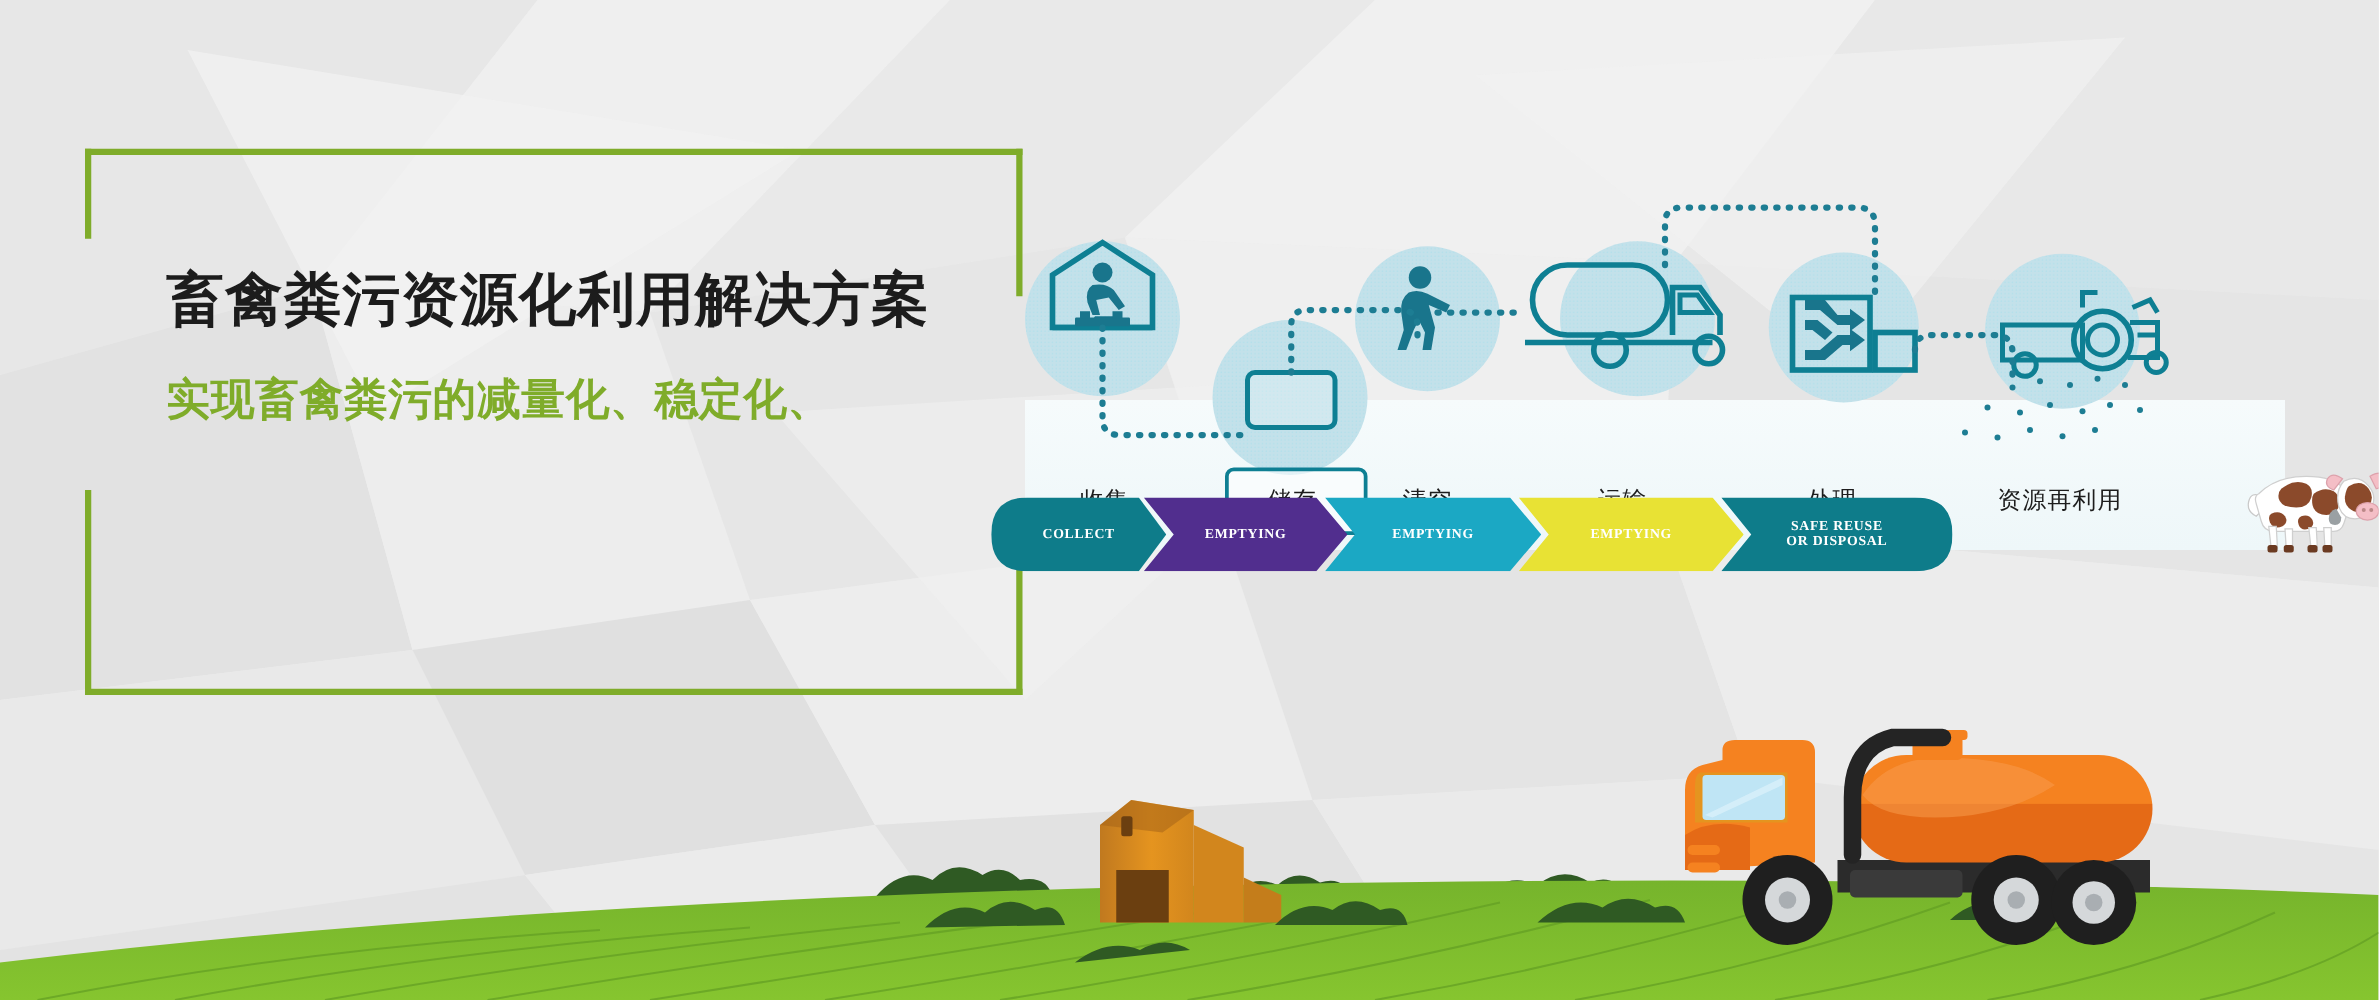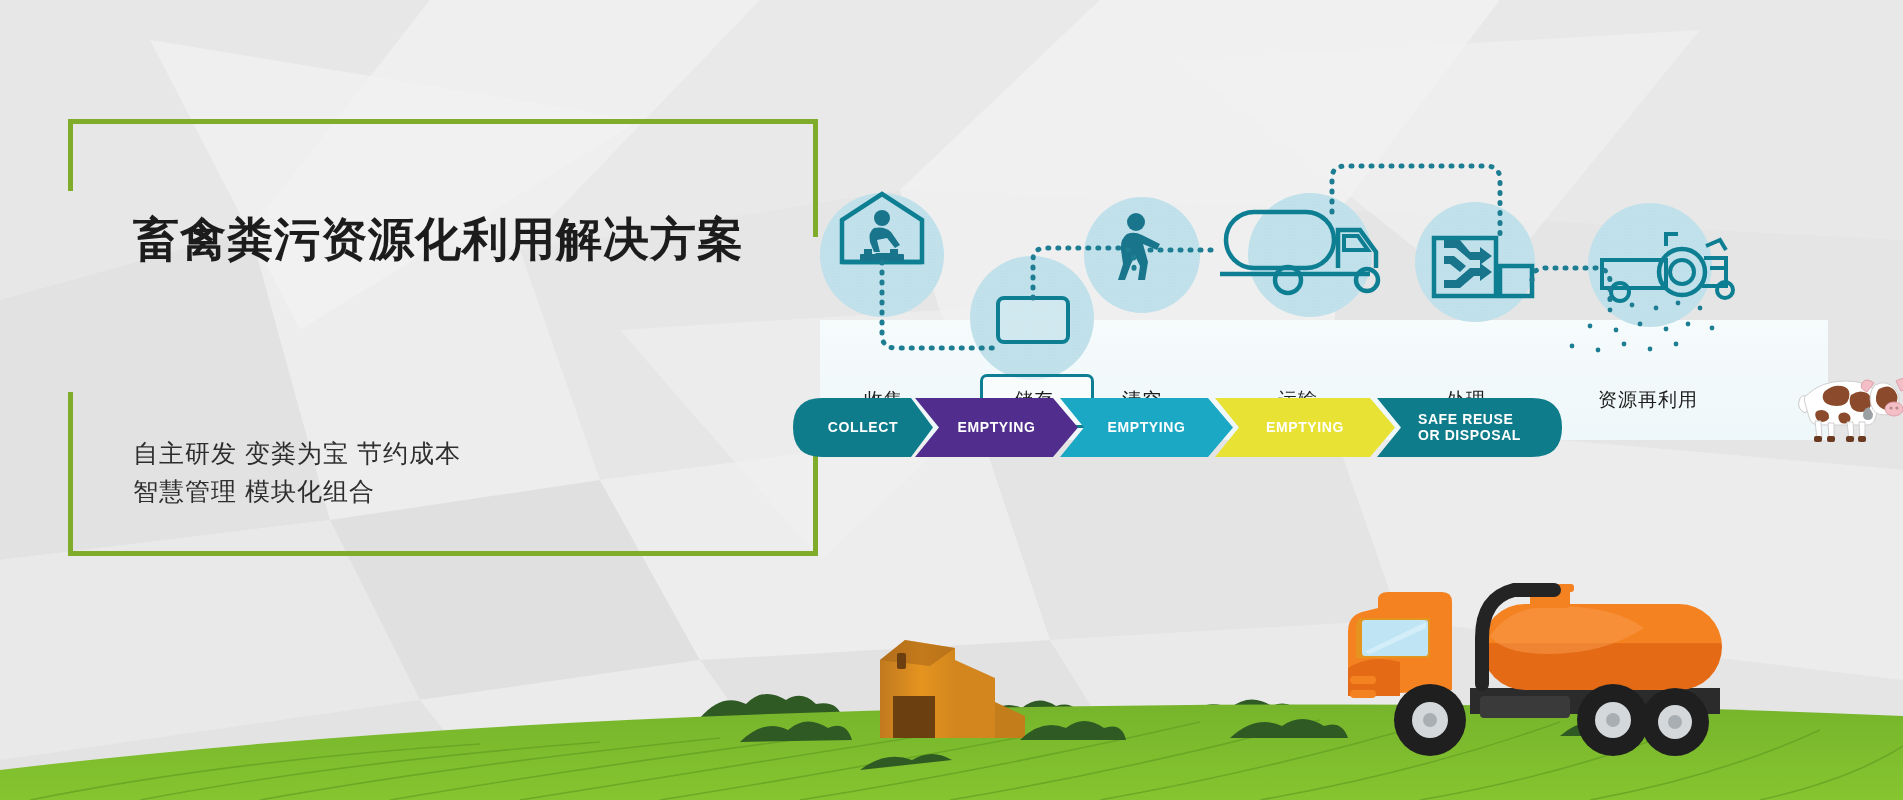--- a/index.html
+++ b/index.html
@@ -16,21 +16,21 @@
   
   .bracket{position:absolute;pointer-events:none;}
   .br-top{left:68px;top:119px;width:750px;height:5px;background:#7fac2a;}
   .br-top-l{left:68px;top:119px;width:5px;height:72px;background:#7fac2a;}
   .br-right-t{left:813px;top:119px;width:5px;height:118px;background:#7fac2a;}
   .br-bot{left:68px;top:551px;width:750px;height:5px;background:#7fac2a;}
   .br-bot-l{left:68px;top:392px;width:5px;height:164px;background:#7fac2a;}
   .br-right-b{left:813px;top:438px;width:5px;height:118px;background:#7fac2a;}
 
   
-  .txt{position:absolute;left:133px;}
+  .txt{position:absolute;left:133px;text-align:right;}
   .title{
     top:215px;font-size:46px;line-height:1.06;font-weight:bold;color:#1c1c1c;
     letter-spacing:1px;white-space:nowrap;
     font-family:"Liberation Sans","DejaVu Sans",sans-serif;
   }
   .subtitle{
     top:297px;font-size:35px;line-height:1.32;font-weight:bold;color:#7fac2a;
     letter-spacing:0.5px;white-space:nowrap;
   }
   .subtitle div{white-space:nowrap;}
@@ -57,23 +57,24 @@
     background:rgba(255,255,255,0.55);
   }
 
   
   .chevbar{position:absolute;left:793px;top:398px;width:1086px;height:59px;display:flex;}
   .chev{
     position:relative;height:59px;display:flex;align-items:center;justify-content:center;
     margin-right:-1px;
   }
   .chev span{
-    position:relative;z-index:3;color:#fff;font-weight:bold;font-size:14px;
-    letter-spacing:0.6px;line-height:1.08;white-space:pre-line;
+    position:relative;z-index:3;color:#fff;font-weight:bold;font-size:11px;
+    letter-spacing:0.6px;text-align:center;line-height:1.08;white-space:pre-line;
     padding:0 4px;
+    font-family:Liberation Serif, serif;
   }
   .chev .shape{position:absolute;inset:0;z-index:1;}
 
   
   .land{position:absolute;left:0;bottom:0;width:1903px;height:330px;}
   .truck{position:absolute;left:1330px;top:560px;width:420px;height:200px;}
   .cow{position:absolute;left:975px;top:215px;width:110px;height:80px;}
 </style>
 </head>
 <body>
@@ -112,26 +113,23 @@
   <div class="bracket br-top"></div>
   <div class="bracket br-top-l"></div>
   <div class="bracket br-right-t"></div>
   <div class="bracket br-bot"></div>
   <div class="bracket br-bot-l"></div>
   <div class="bracket br-right-b"></div>
 
   <div class="txt title">畜禽粪污资源化利用解决方案</div>
 
   <div class="txt subtitle">
+    <div>实现畜禽粪污的减量化、稳定化、</div>
   </div>
 
-  <div class="txt tagline">
-    <div>自主研发 变粪为宝 节约成本</div>
-    <div>智慧管理 模块化组合</div>
-  </div>
 
   <div class="diagram">
     <div class="diag-panel"></div>
 
     <svg class="diag-svg" viewBox="0 0 1060 290">
       <defs>
         <pattern id="dots" width="3" height="3" patternUnits="userSpaceOnUse">
           <rect width="3" height="3" fill="#c3e1ea"></rect>
           <circle cx="1" cy="1" r="0.55" fill="#ade0ec"></circle>
         </pattern>

